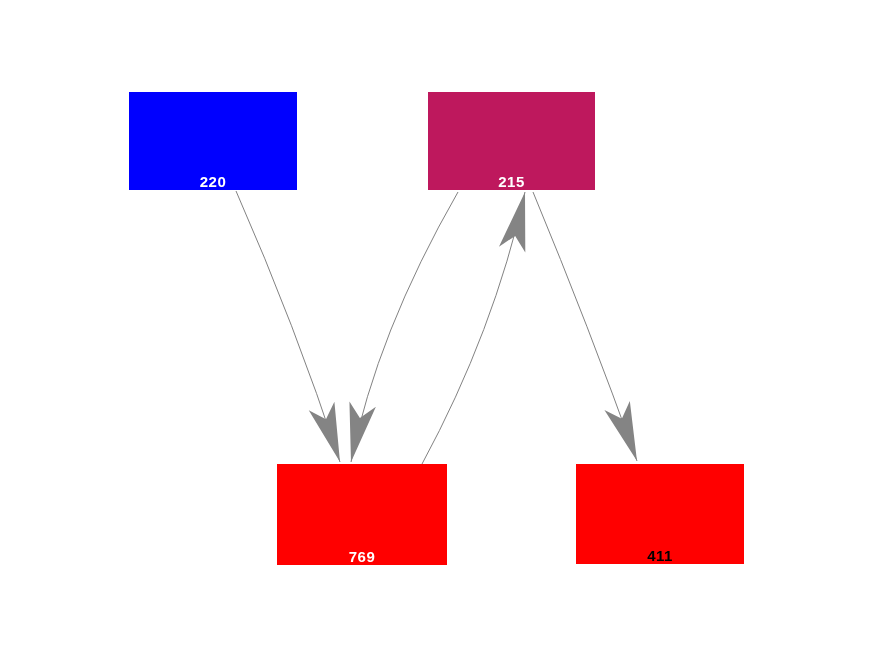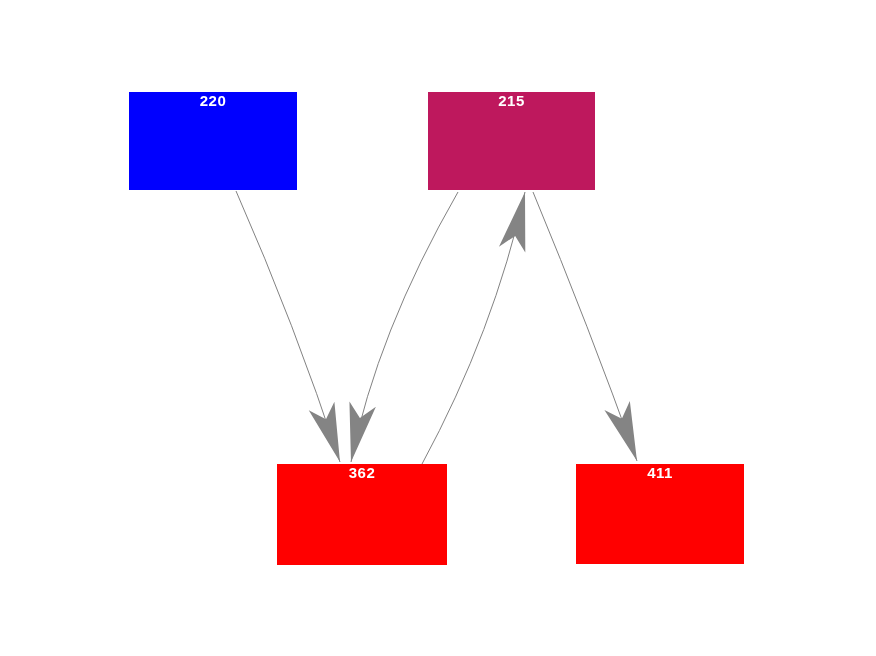--- a/index.html
+++ b/index.html
@@ -18,21 +18,21 @@
   #edge-layer {
     position: absolute;
     left: 0;
     top: 0;
     width: 876px;
     height: 656px;
   }
   .node {
     position: absolute;
     display: flex;
-    align-items: flex-start;
+    align-items: flex-end;
     justify-content: center;
     box-sizing: border-box;
   }
   .node-label {
     font-size: 15px;
     font-weight: bold;
     letter-spacing: 0.5px;
     user-select: none;
   }
 </style>
@@ -54,20 +54,20 @@
 
   <div class="node" id="node-0" style="left: 129px; top: 92px; width: 168px; height: 98px; background: rgb(0, 0, 255);">
     <span class="node-label" style="color: rgb(255, 255, 255);">220</span>
   </div>
 
   <div class="node" id="node-1" style="left: 428px; top: 92px; width: 167px; height: 98px; background: #be185d;">
     <span class="node-label" style="color: rgb(255, 255, 255);">215</span>
   </div>
 
   <div class="node" id="node-2" style="left: 277px; top: 464px; width: 170px; height: 101px; background: rgb(255, 0, 0);">
-    <span class="node-label" style="color: rgb(255, 255, 255);">362</span>
+    <span class="node-label" style="color: rgb(255, 255, 255);">769</span>
   </div>
 
   <div class="node" id="node-3" style="left: 576px; top: 464px; width: 168px; height: 100px; background: rgb(255, 0, 0);">
-    <span class="node-label" style="color: #ffffff;">411</span>
+    <span class="node-label" style="color: #000000;">411</span>
   </div>
 
 </div>
 
 </body></html>

